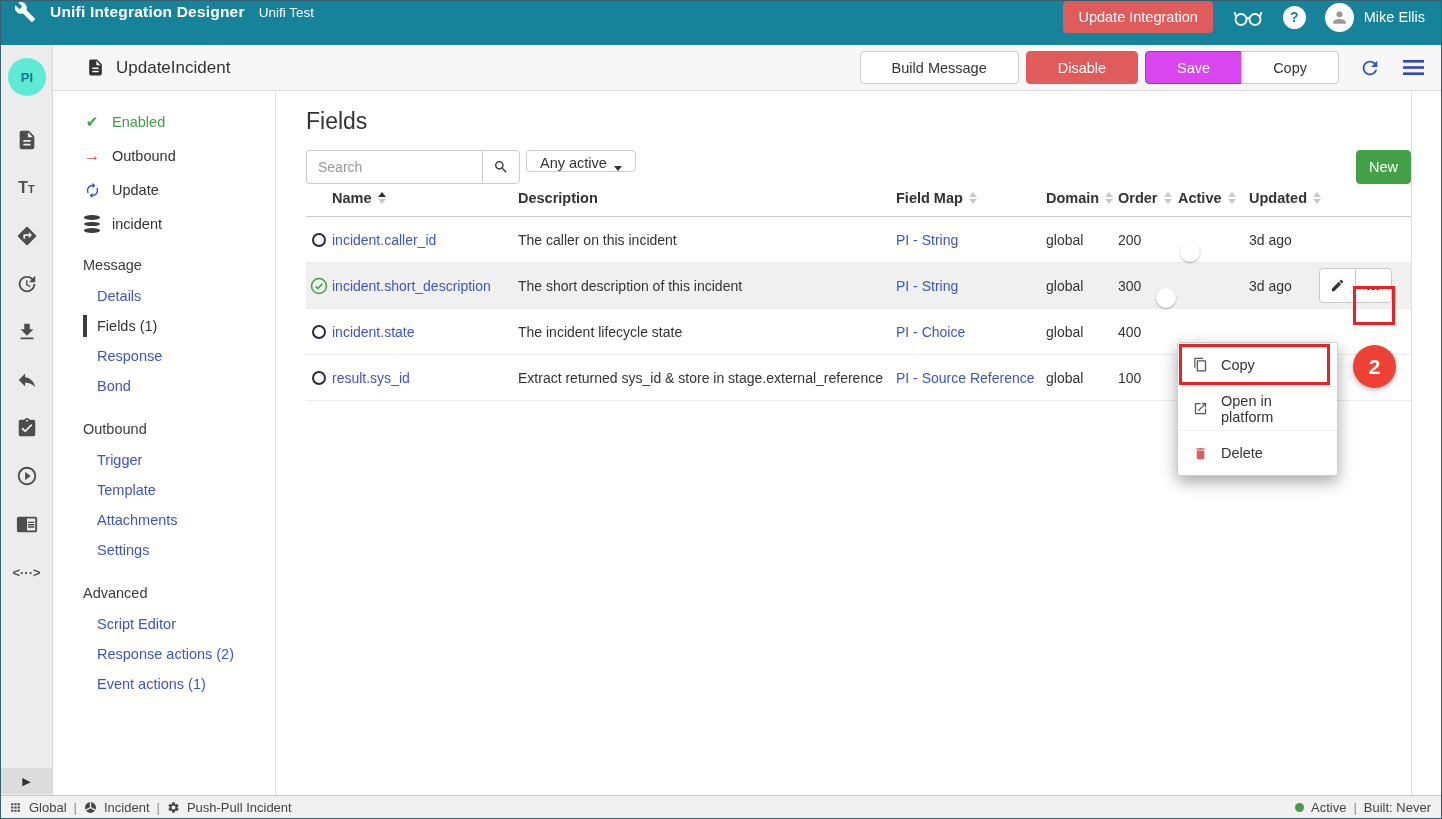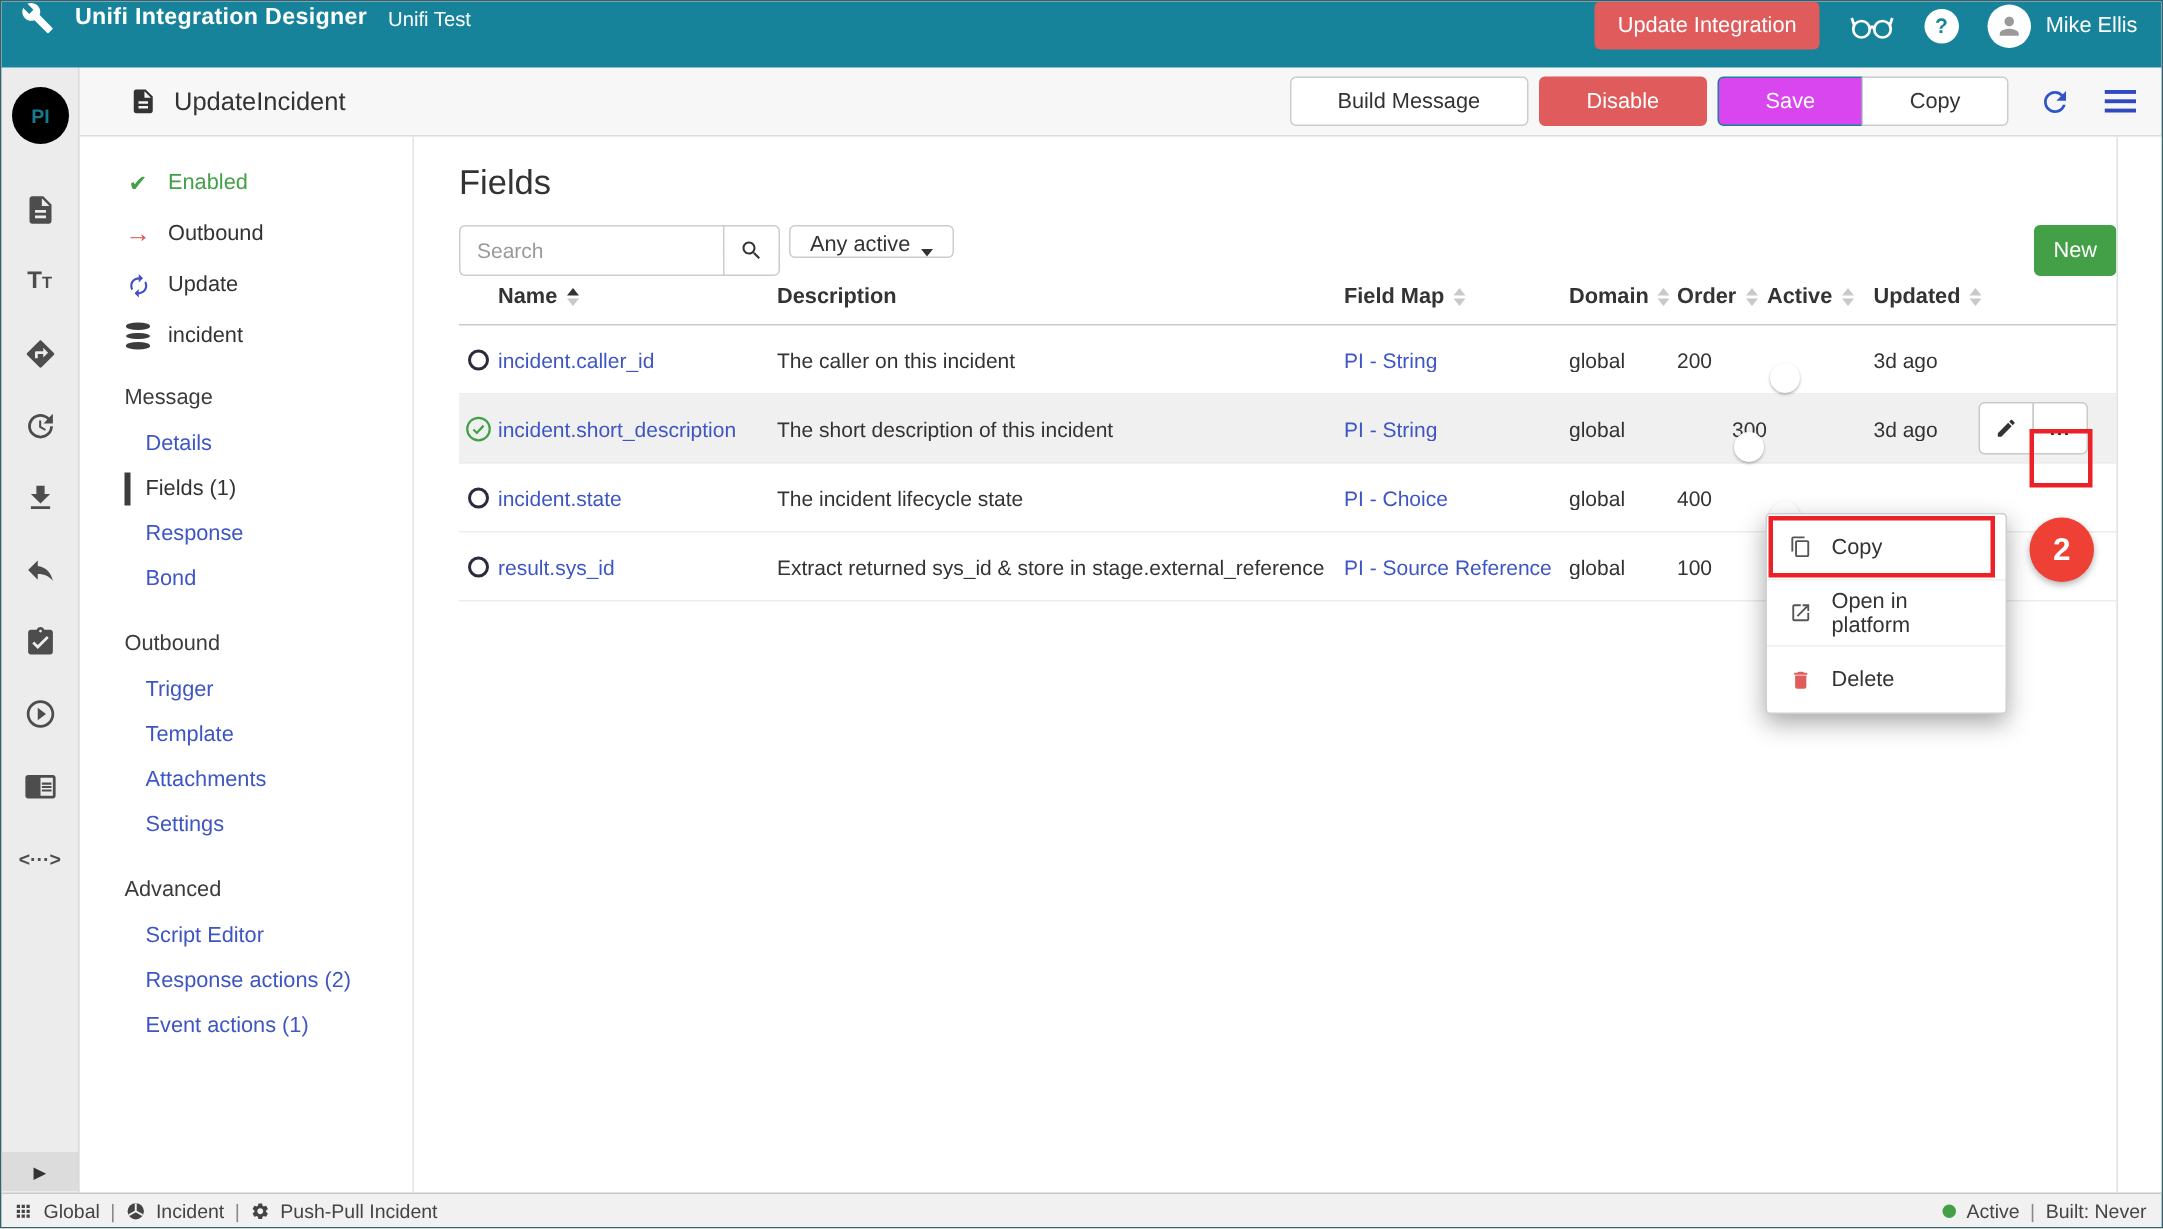--- a/index.html
+++ b/index.html
@@ -43,21 +43,21 @@
   .btn-copy { border-radius:0 4px 4px 0; margin-left:-1px; }
   .refresh-icon { margin-left:20px; cursor:pointer; }
   .refresh-icon svg { width:22px; height:22px; fill:#2f55cb; display:block; }
   .hamburger-icon { margin-left:22px; cursor:pointer; }
   .hamburger-icon svg { width:21px; height:17px; display:block; }
 
   
   .rail { position:absolute; top:44px; left:0; bottom:23px; width:52px; background:#ececec;
           border-right:1px solid #d9d9d9; z-index:6; }
   .pi-avatar { position:absolute; top:13px; left:7px; width:38px; height:38px; border-radius:50%;
-          background:#000000; color:#17788e; font-size:13px; font-weight:bold; }
+          background:#5eead4; color:#17788e; font-size:13px; font-weight:bold; }
   .rail-icons { position:absolute; top:84px; left:0; width:51px; display:flex; flex-direction:column;
           align-items:center; gap:26px; }
   .rail-icons .ric { width:22px; height:22px; cursor:pointer; }
   .rail-icons svg { width:22px; height:22px; fill:#4d4d4d; display:block; }
   .tt-icon { display:block; font-weight:bold; color:#4d4d4d; font-size:11px; line-height:22px; }
   .tt-icon::first-letter { font-size:16px; }
   .code-icon { font-weight:bold; color:#4d4d4d; font-size:13px; letter-spacing:0; white-space:nowrap; }
   .db-icon { display:flex; flex-direction:column; gap:2px; justify-content:center; align-items:center; height:22px;}
   .db-icon i { width:16px; height:4.5px; background:#3c3c3c; border-radius:50%; display:block; }
   .rail-expand { position:absolute; bottom:1px; left:0; width:51px; height:26px; background:#dcdcdc;
@@ -111,21 +111,21 @@
   .sort i { width:0; height:0; border-left:4px solid transparent; border-right:4px solid transparent; display:block;}
   .sort .up { border-bottom:5px solid #c9c9c9; }
   .sort .dn { border-top:5px solid #c9c9c9; }
   .sort.asc .up { border-bottom-color:#333; }
   .trow { height:46px; border-bottom:1px solid #ececec; font-size:14px; color:#333; }
   .trow.highlight { background:#f0f0f0; }
   .cell { white-space:nowrap; overflow:hidden; }
   .link { color:#3e56c4; cursor:pointer; }
   .ring-icon { width:14px; height:14px; border:2px solid #2b2b3d; border-radius:50%; display:block; }
   .ok-icon svg { width:18px; height:18px; display:block; }
-  .order-edit { text-decoration:underline; text-decoration-color:#979797; text-underline-offset:3px; cursor:pointer;text-align:right; }
+  .order-edit { text-decoration:underline; text-decoration-color:#979797; text-underline-offset:3px; cursor:pointer; }
   .toggle { position:relative; width:40px; height:24px; border-radius:12px; background:#cfd2d6; cursor:pointer; }
   .toggle::after { content:""; position:absolute; top:2px; left:2px; width:20px; height:20px;
           border-radius:50%; background:#fff; box-shadow:0 1px 2px rgba(0,0,0,.3); }
   .toggle.on { background:#58c16c; }
   .toggle.on::after { left:auto; right:2px; }
   .row-actions { display:flex; }
   .icon-btn { width:37px; height:35px; background:#fff; border:1px solid #c9c9c9; cursor:pointer; }
   .icon-btn.first { border-radius:4px 0 0 4px; }
   .icon-btn.last { border-radius:0 4px 4px 0; margin-left:-1px; }
   .icon-btn svg { width:15px; height:15px; fill:#333; }

